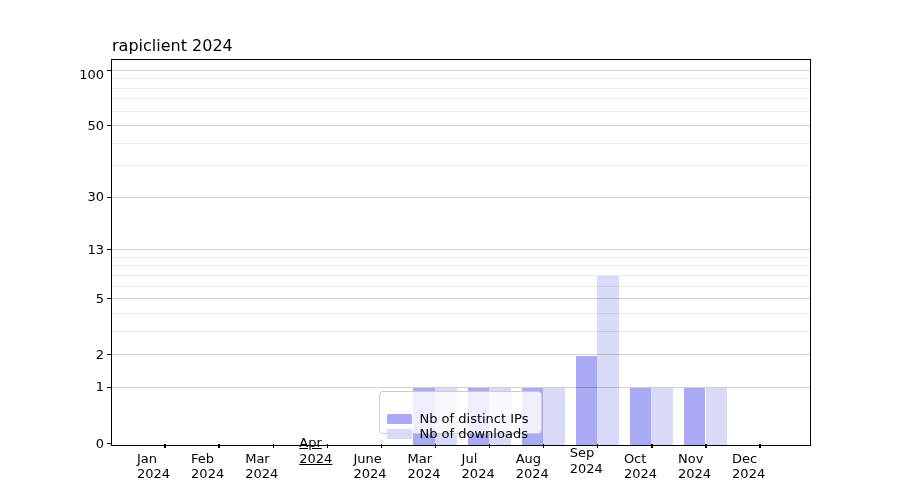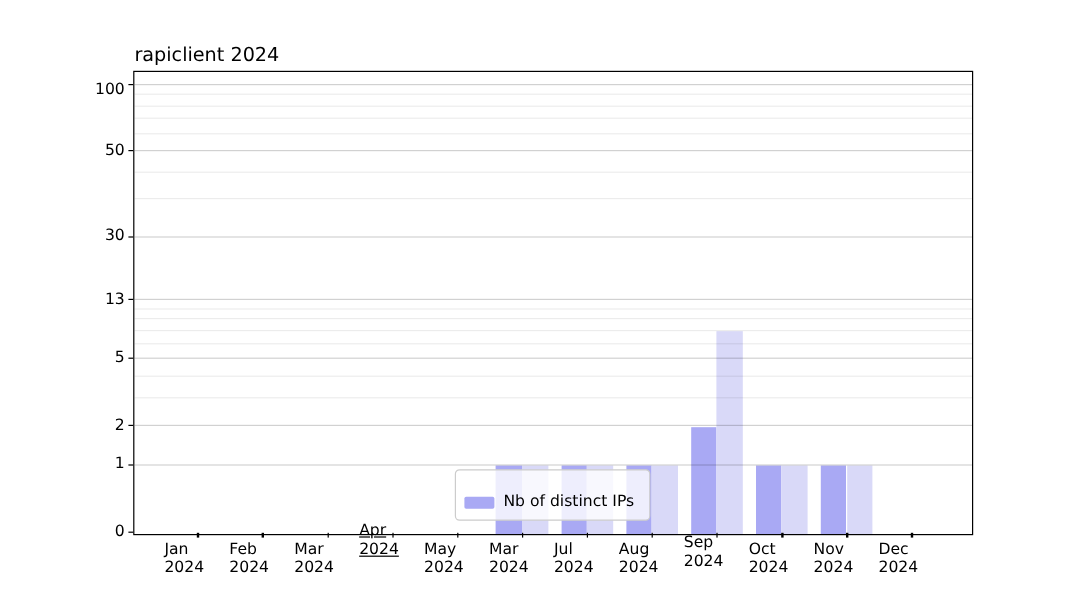--- a/index.html
+++ b/index.html
@@ -141,21 +141,21 @@
         <div>Mar</div>
         <div>2024</div>
       </div>
       <div class="x-tick" style="left: 326.65px; top: 443.5px;"></div>
       <div class="x-tick-label" style="left: 299.3px; top: 435px; text-decoration: underline;">
         <div>Apr</div>
         <div>2024</div>
       </div>
       <div class="x-tick" style="left: 380.75px; top: 443.5px;"></div>
       <div class="x-tick-label" style="left: 353.4px; top: 450.5px;">
-        <div>May</div>
+        <div>June</div>
         <div>2024</div>
       </div>
       <div class="x-tick" style="left: 434.85px; top: 443.5px;"></div>
       <div class="x-tick-label" style="left: 407.5px; top: 450.5px;">
         <div>Mar</div>
         <div>2024</div>
       </div>
       <div class="x-tick" style="left: 488.95px; top: 443.5px;"></div>
       <div class="x-tick-label" style="left: 461.6px; top: 450.5px;">
         <div>Jul</div>
@@ -186,15 +186,19 @@
         <div>Dec</div>
         <div>2024</div>
       </div>
     </div>
 
   <div id="legend">
     <div class="legend-row">
       <span class="legend-swatch" id="swatch-0" style="background: rgb(169, 169, 244);"></span>
       <span class="legend-label">Nb of distinct IPs</span>
     </div>
+    <div class="legend-row">
+      <span class="legend-swatch" id="swatch-1" style="background: rgb(217, 217, 248);"></span>
+      <span class="legend-label">Nb of downloads</span>
+    </div>
   </div>
 
 </div>
 
 </body></html>

